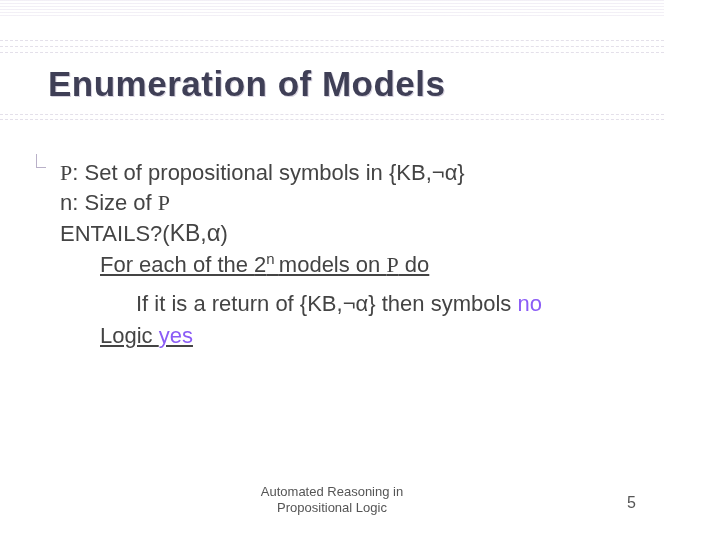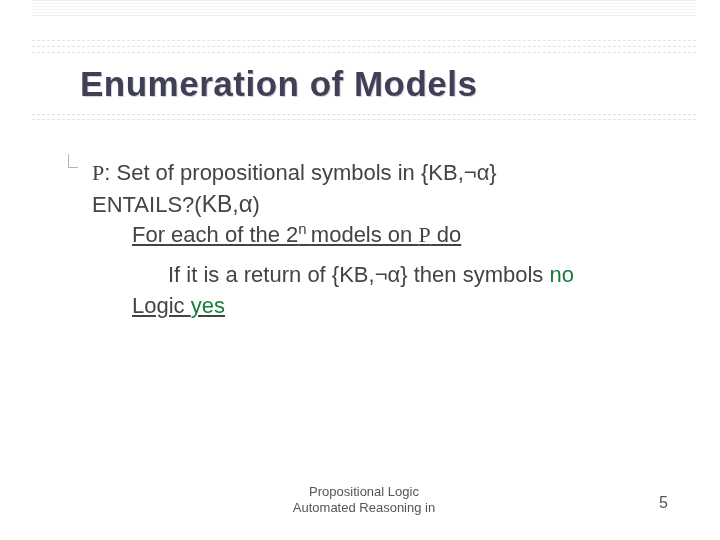--- a/index.html
+++ b/index.html
@@ -11,21 +11,20 @@
     font-family: Verdana, Geneva, sans-serif;
     color: #333;
     position: relative;
     overflow: hidden;
   }
   .slide {
     width: 664px;
     height: 540px;
     position: relative;
     box-sizing: border-box;
-    margin-left: 32px;
   }
   
   .rules {
     position: absolute;
     left: 0; right: 0; top: 0; bottom: 0;
     pointer-events: none;
   }
   .rules > div {
     position: absolute;
     left: 0; right: 0;
@@ -61,21 +60,21 @@
     font-size: 22px;
     line-height: 1.35;
     color: #444;
   }
   .body p { margin: 0 0 0 0; }
   .def1 { margin-bottom: 2px; }
   .def2 { margin-bottom: 52px; }
   .entails-head { margin-bottom: 2px; }
   .indent1 { padding-left: 40px; text-decoration: underline; }
   .indent2 { padding-left: 76px; }
-  .red { color: #15803d; text-align: right; }
+  .red { color: #8b5cf6; text-align: right; }
   .scriptP { font-family: Georgia, 'Times New Roman', serif; }
   .footer {
     position: absolute;
     left: 0; right: 0;
     bottom: 24px;
     text-align: center;
     font-size: 13px;
     color: #555;
     line-height: 1.25;
   }
@@ -127,39 +126,42 @@
   <div class="corner"></div>
 
   <div class="title">Enumeration of Models</div>
 
   <div class="body">
 
     <p class="def1">
       <span class="scriptP">P</span><span>: Set of propositional symbols in {KB,</span><span>¬</span><span>α</span><span>}</span>
     </p>
 
+    <p class="def2">
+      <span>n: Size of </span><span class="scriptP">P</span>
+    </p>
 
     <p class="entails-head">
       <span>ENTAILS?(</span><span style="font-size:23px;">KB,</span><span style="font-size:24px;">α</span><span>)</span>
     </p>
 
     <p class="indent1">
       <span>For each of the </span><span>2</span><sup>n </sup><span>models on </span><span class="scriptP">P</span><span> do</span>
     </p>
 
     <p class="indent2" style="margin-top:10px;">
       <span>If it is a return of {KB,</span><span>¬</span><span>α</span><span>} then symbols </span><span class="red">no</span>
     </p>
 
     <p class="indent1" style="margin-top:2px;">
       <span>Logic </span><span class="red">yes</span>
     </p>
 
   </div>
 
   <div class="footer">
+    <div>Automated Reasoning in</div>
     <div>Propositional Logic</div>
-    <div>Automated Reasoning in</div>
   </div>
 
   <div class="pagenum">5</div>
 
 </div>
 
 </body></html>

